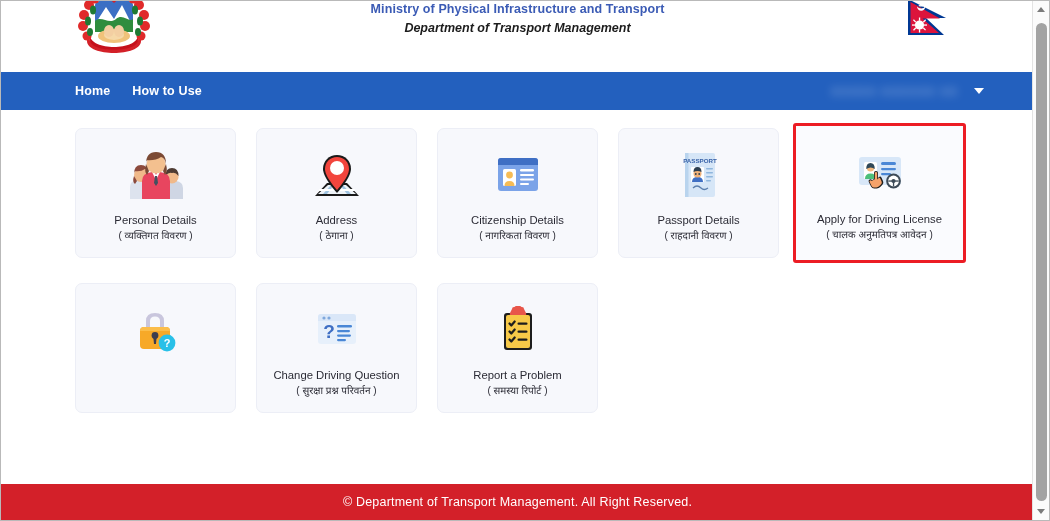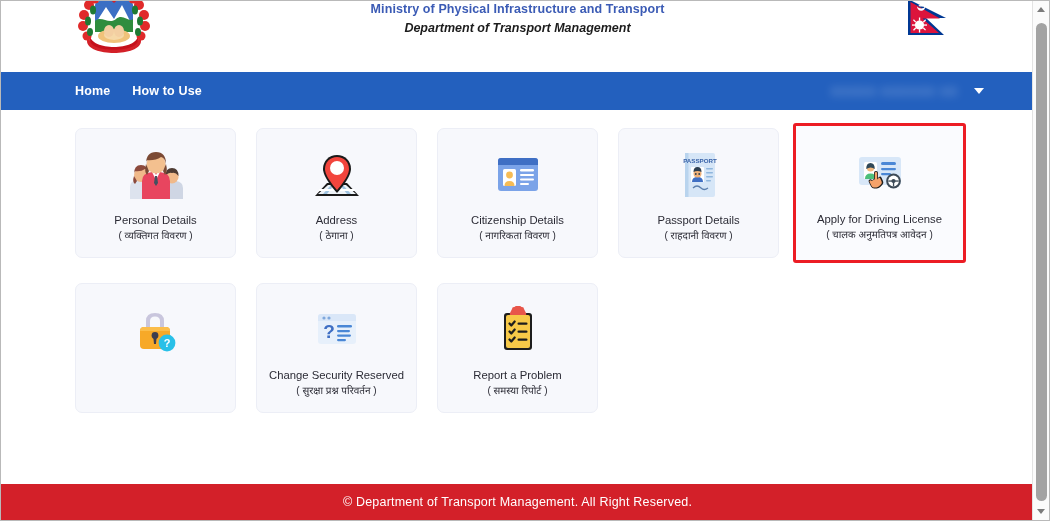--- a/index.html
+++ b/index.html
@@ -531,21 +531,21 @@
                 <text x="24" y="34" font-family="'Liberation Sans', sans-serif" font-size="19" font-weight="700" fill="#3f6fc4" text-anchor="middle">?</text>
                 <g fill="#4a87d6">
                   <rect x="32" y="21" width="15" height="2.6" rx="1.3"></rect>
                   <rect x="32" y="26" width="13" height="2.2" rx="1.1"></rect>
                   <rect x="32" y="30.5" width="14" height="2.2" rx="1.1"></rect>
                   <rect x="32" y="35" width="9" height="2.2" rx="1.1"></rect>
                 </g>
               </svg>
             </div>
             <div class="card-label">
-              <span class="en">Change Security Reserved</span>
+              <span class="en">Change Driving Question</span>
               <span class="np">( सुरक्षा प्रश्न परिवर्तन )</span>
             </div>
           </div>
 
           <div class="card">
             <div class="card-icon">
               <svg viewBox="0 0 64 52" width="64" height="52">
                 <rect x="18" y="9" width="28" height="37" rx="3" fill="#1d1d1d"></rect>
                 <rect x="20" y="11" width="24" height="33" rx="2" fill="#f7c948"></rect>
                 <path d="M26 5 q0-2 2-2 l8 0 q2 0 2 2 l2 4 q1 2 -1 2 l-14 0 q-2 0 -1 -2 Z" fill="#e8564a"></path>

